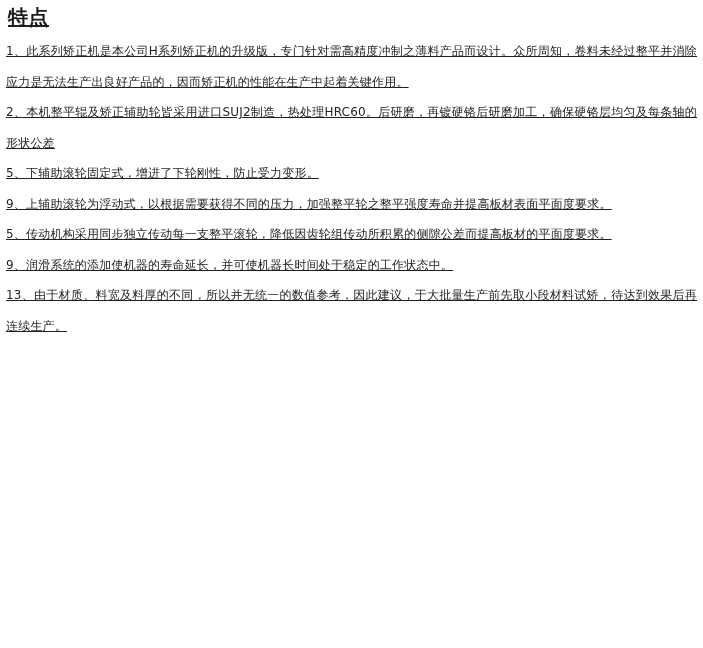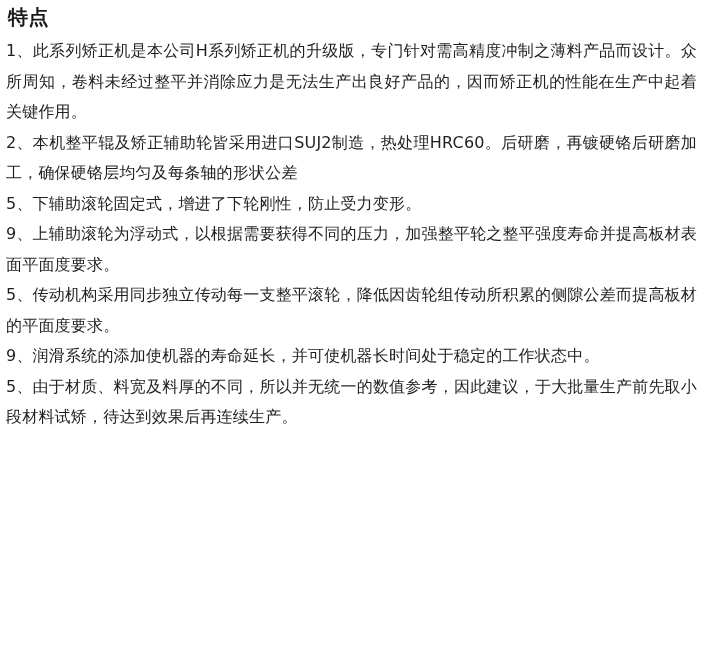--- a/index.html
+++ b/index.html
@@ -13,36 +13,37 @@
     font-family: "DejaVu Sans", "Liberation Sans", sans-serif;
     color: #231f20;
     overflow: hidden;
   }
   .page {
     position: relative;
     width: 703px;
     height: 648px;
     box-sizing: border-box;
     padding: 4px 6px 0 6px;
+    text-decoration: underline;
   }
   .title {
     font-size: 20px;
     font-weight: bold;
     color: #1a1a1a;
     line-height: 26px;
     margin: 0 0 6px 2px;
     letter-spacing: 0.5px;
   }
   .body-list {
     list-style: none;
     margin: 0;
     padding: 0;
   }
   .body-list li {
-    font-size: 16px;
+    font-size: 12px;
     line-height: 30.5px;
     color: #1f1f1f;
     margin: 0;
     padding: 0;
     text-align: justify;
     text-justify: inter-ideograph;
     text-align-last: left;
     letter-spacing: 0.2px;
   }
 </style>
@@ -51,15 +52,15 @@
 
 <div class="page">
   <h1 class="title">特点</h1>
   <ul class="body-list">
     <li>1、此系列矫正机是本公司H系列矫正机的升级版，专门针对需高精度冲制之薄料产品而设计。众所周知，卷料未经过整平并消除应力是无法生产出良好产品的，因而矫正机的性能在生产中起着关键作用。</li>
     <li>2、本机整平辊及矫正辅助轮皆采用进口SUJ2制造，热处理HRC60。后研磨，再镀硬铬后研磨加工，确保硬铬层均匀及每条轴的形状公差</li>
     <li>5、下辅助滚轮固定式，增进了下轮刚性，防止受力变形。</li>
     <li>9、上辅助滚轮为浮动式，以根据需要获得不同的压力，加强整平轮之整平强度寿命并提高板材表面平面度要求。</li>
     <li>5、传动机构采用同步独立传动每一支整平滚轮，降低因齿轮组传动所积累的侧隙公差而提高板材的平面度要求。</li>
     <li>9、润滑系统的添加使机器的寿命延长，并可使机器长时间处于稳定的工作状态中。</li>
-    <li>5、由于材质、料宽及料厚的不同，所以并无统一的数值参考，因此建议，于大批量生产前先取小段材料试矫，待达到效果后再连续生产。</li>
+    <li>13、由于材质、料宽及料厚的不同，所以并无统一的数值参考，因此建议，于大批量生产前先取小段材料试矫，待达到效果后再连续生产。</li>
   </ul>
 </div>
 
 </body></html>

